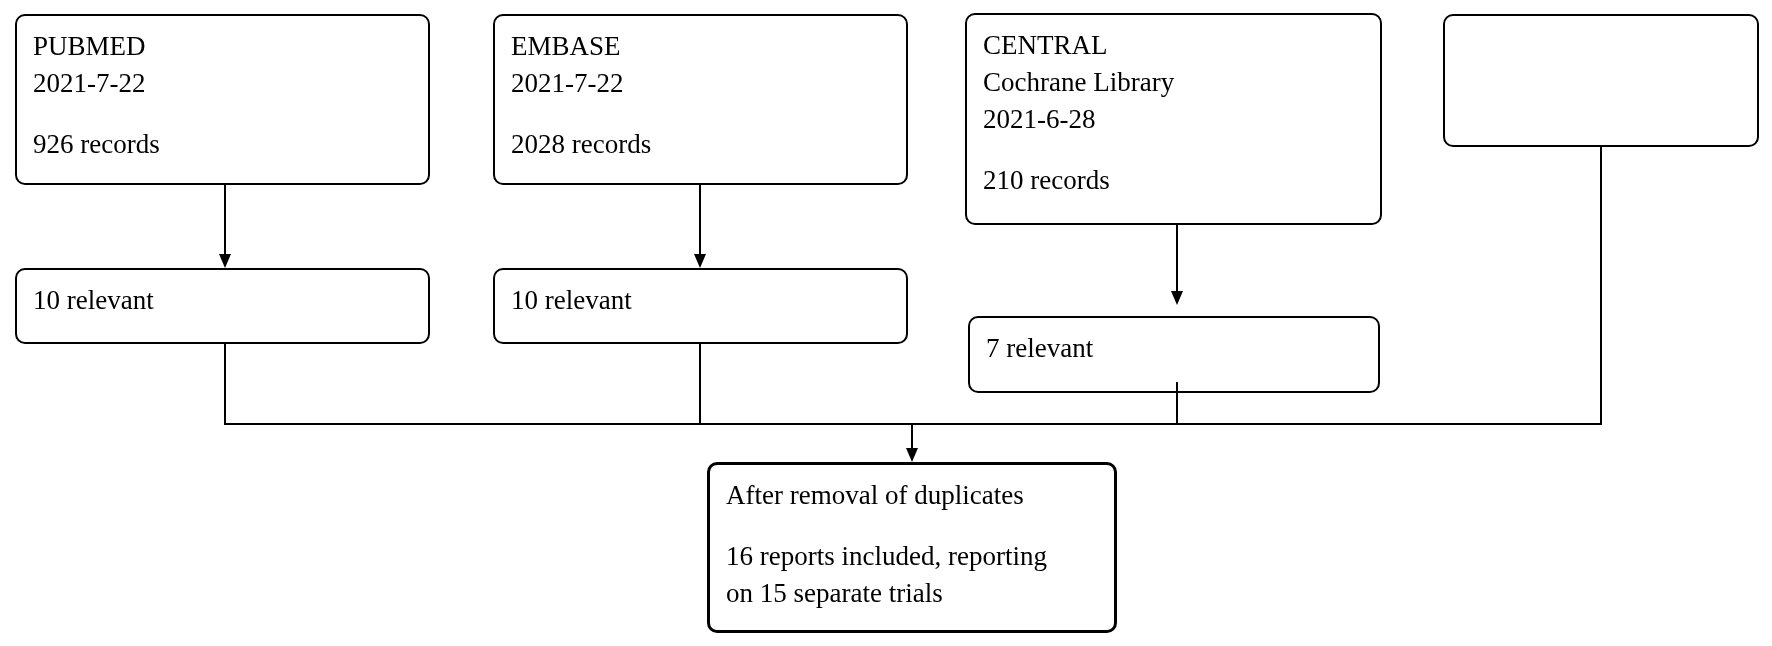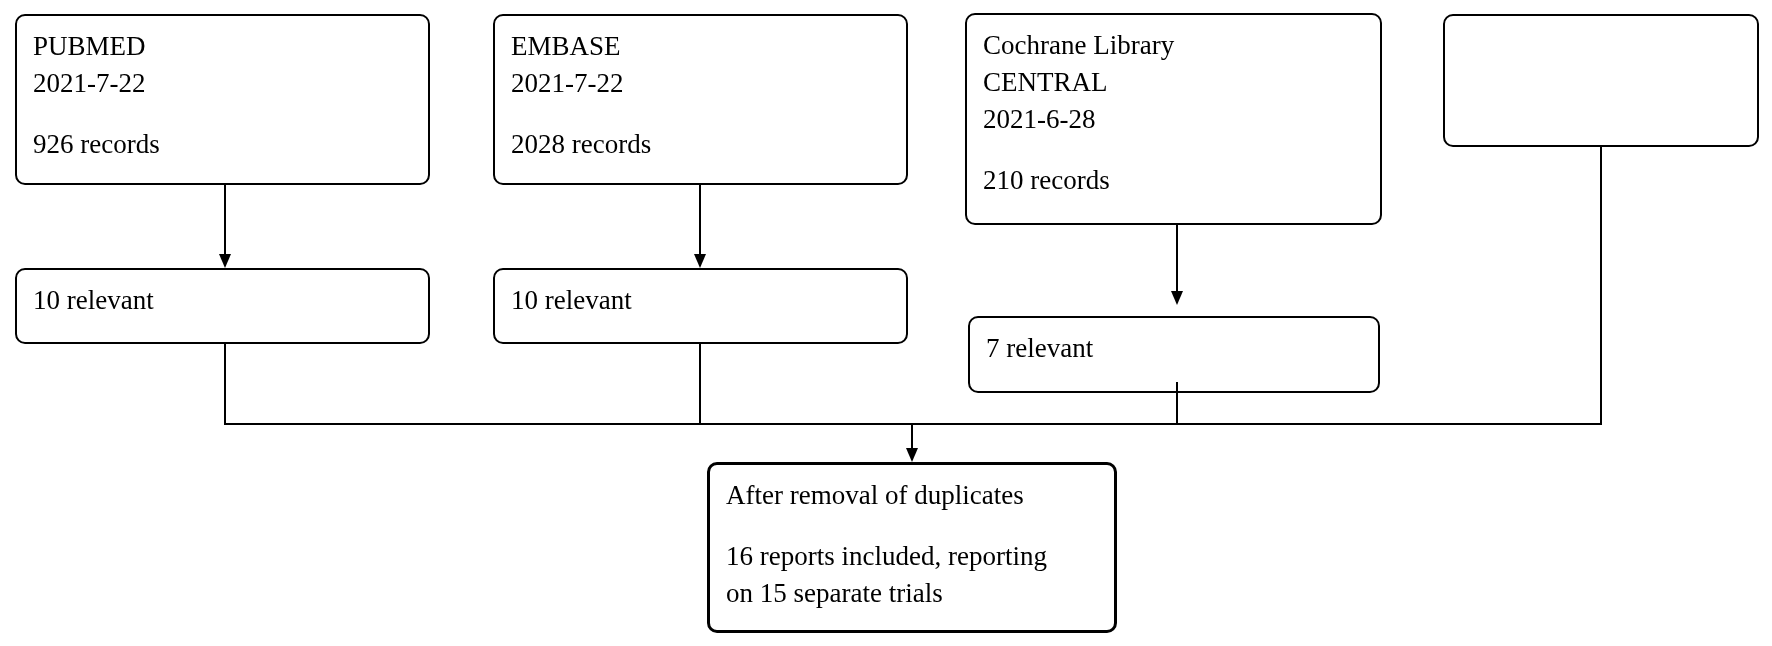--- a/index.html
+++ b/index.html
@@ -65,22 +65,22 @@
   </div>
 
   <div class="box" style="left:493px; top:14px; width:415px; height:171px;">
     <div class="line">EMBASE</div>
     <div class="line">2021-7-22</div>
     <div class="line"></div>
     <div class="line">2028 records</div>
   </div>
 
   <div class="box" style="left:965px; top:13px; width:417px; height:212px;">
+    <div class="line">CENTRAL</div>
     <div class="line">Cochrane Library</div>
-    <div class="line">CENTRAL</div>
     <div class="line">2021-6-28</div>
     <div class="line"></div>
     <div class="line">210 records</div>
   </div>
 
   <div class="box" style="left:1443px; top:14px; width:316px; height:133px;">
     <div class="line"></div>
   </div>
 
   <div class="vline" style="left:224px; top:185px; height:70px;"></div>

